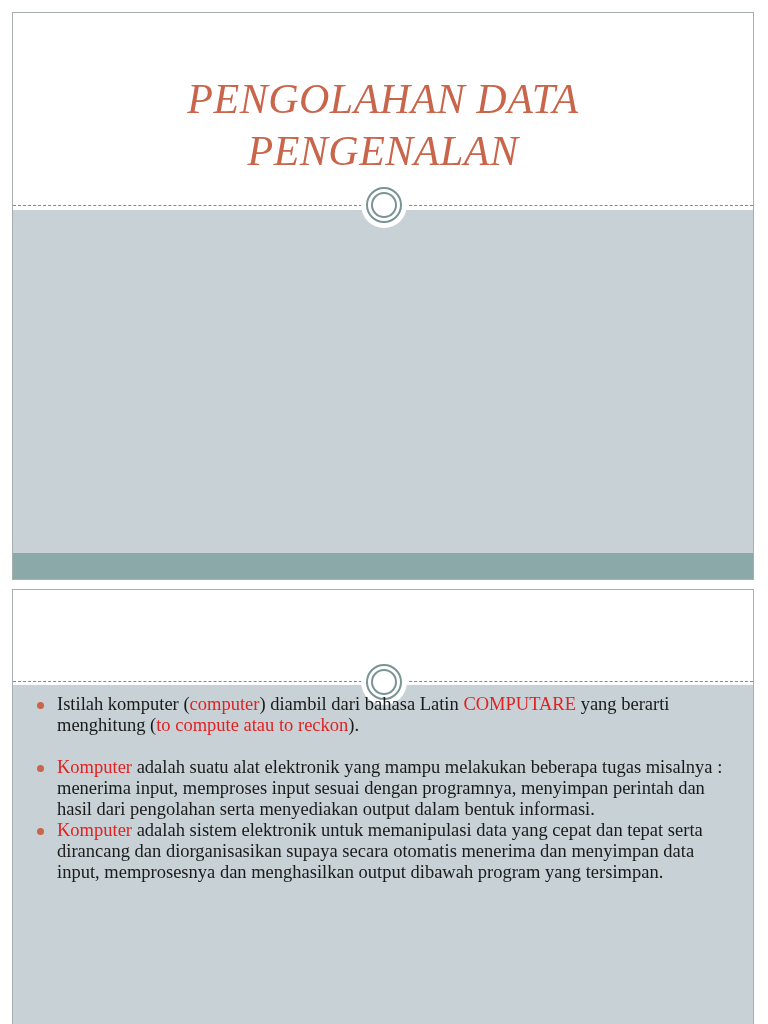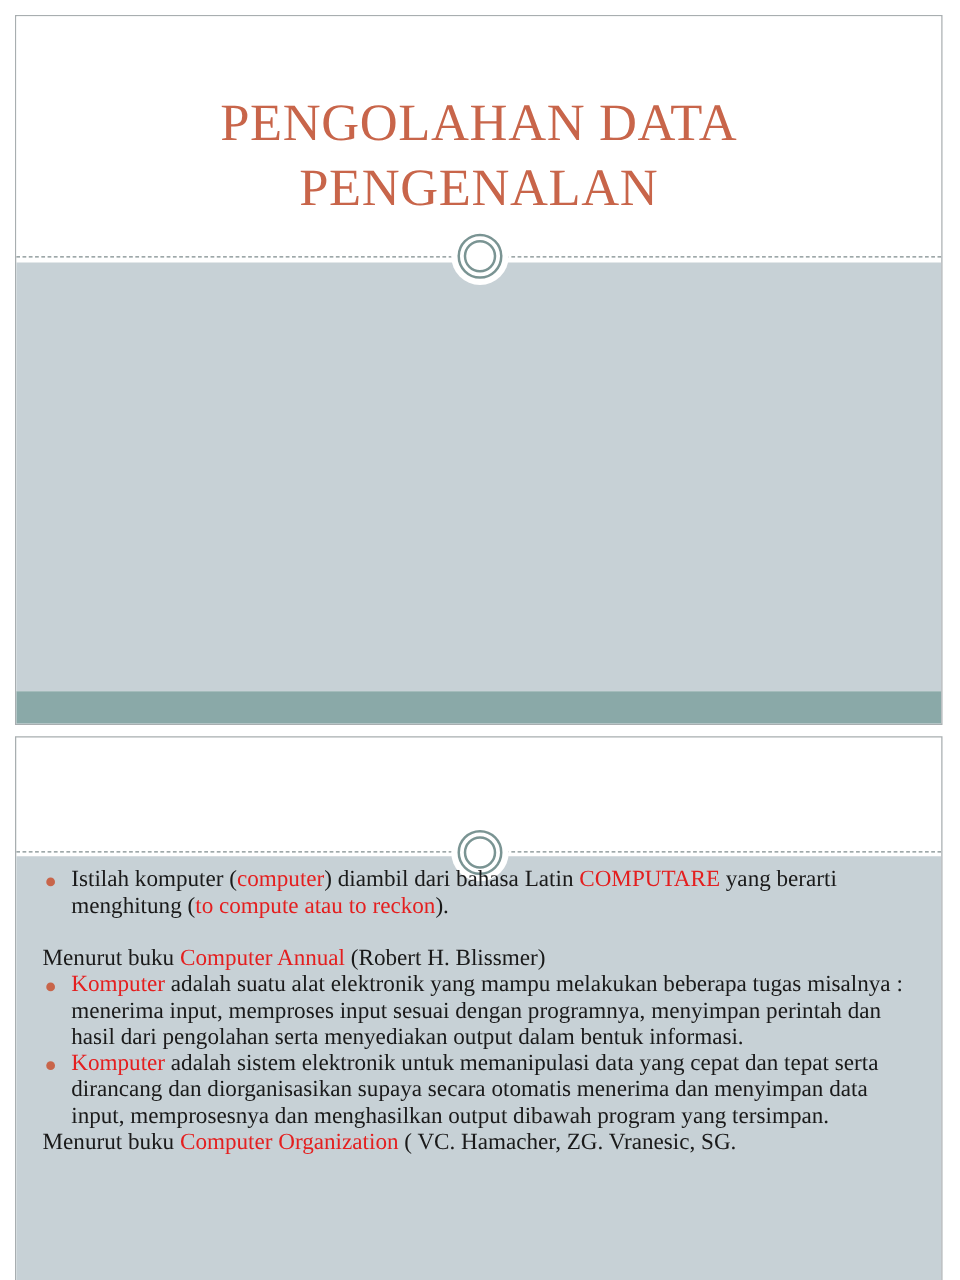--- a/index.html
+++ b/index.html
@@ -6,21 +6,21 @@
     body {
       width: 768px; height: 1024px; overflow: hidden;
       background: #ffffff; position: relative;
       font-family: "Liberation Serif", "DejaVu Serif", serif;
     }
     .slide {
       position: absolute; left: 12px; width: 742px;
       border: 1px solid #a8aeb0; box-sizing: border-box; overflow: hidden;
       background: #ffffff;
     }
-    #slide1 { top: 12px; height: 568px; }
+    #slide1 { top: 12px; height: 568px; font-style: italic; }
     #slide2 { top: 589px; height: 460px; }
 
     .title-area { position: absolute; left: 0; right: 0; top: 0; background: #fff; }
     #slide1 .title-area { height: 192px; }
     #slide2 .title-area { height: 90px; }
 
     .body-area { position: absolute; left: 0; right: 0; background: #c7d1d6; }
     #slide1 .body-area { top: 197px; bottom: 26px; }
     #slide2 .body-area { top: 95px; bottom: 0; }
     .footer-band { position: absolute; left: 0; right: 0; bottom: 0; height: 26px; background: #8aa9a8; }
@@ -95,20 +95,18 @@
   <div class="ring-wrap">
     <div class="ring">
         <div class="ring-inner"></div>
       </div>
   </div>
 
   <div class="content">
     <div class="bullet"><span>Istilah komputer (</span><span class="red">computer</span><span>) diambil dari bahasa Latin </span><span class="red">COMPUTARE</span><span> yang berarti menghitung (</span><span class="red it">to compute</span><span class="red"> atau </span><span class="red it">to reckon</span><span>).</span></div>
     <div class="gap"></div>
 
-    <div><span>Menurut buku </span><span class="red it">Computer Annual</span><span> (Robert H. Blissmer)</span></div>
     <div class="bullet"><span class="red">Komputer</span><span> adalah suatu alat elektronik yang mampu melakukan beberapa tugas misalnya : menerima input, memproses input sesuai dengan programnya, menyimpan perintah dan hasil dari pengolahan serta menyediakan output dalam bentuk informasi.</span></div>
 
     <div class="bullet"><span class="red">Komputer</span><span> adalah sistem elektronik untuk memanipulasi data yang cepat dan tepat serta dirancang dan diorganisasikan supaya secara otomatis menerima dan menyimpan data input, memprosesnya dan menghasilkan output dibawah program yang tersimpan.</span></div>
 
-    <div><span>Menurut buku </span><span class="red it">Computer Organization</span><span> ( VC. Hamacher, ZG. Vranesic, SG.</span></div>
   </div>
 </div>
 
 </body></html>

